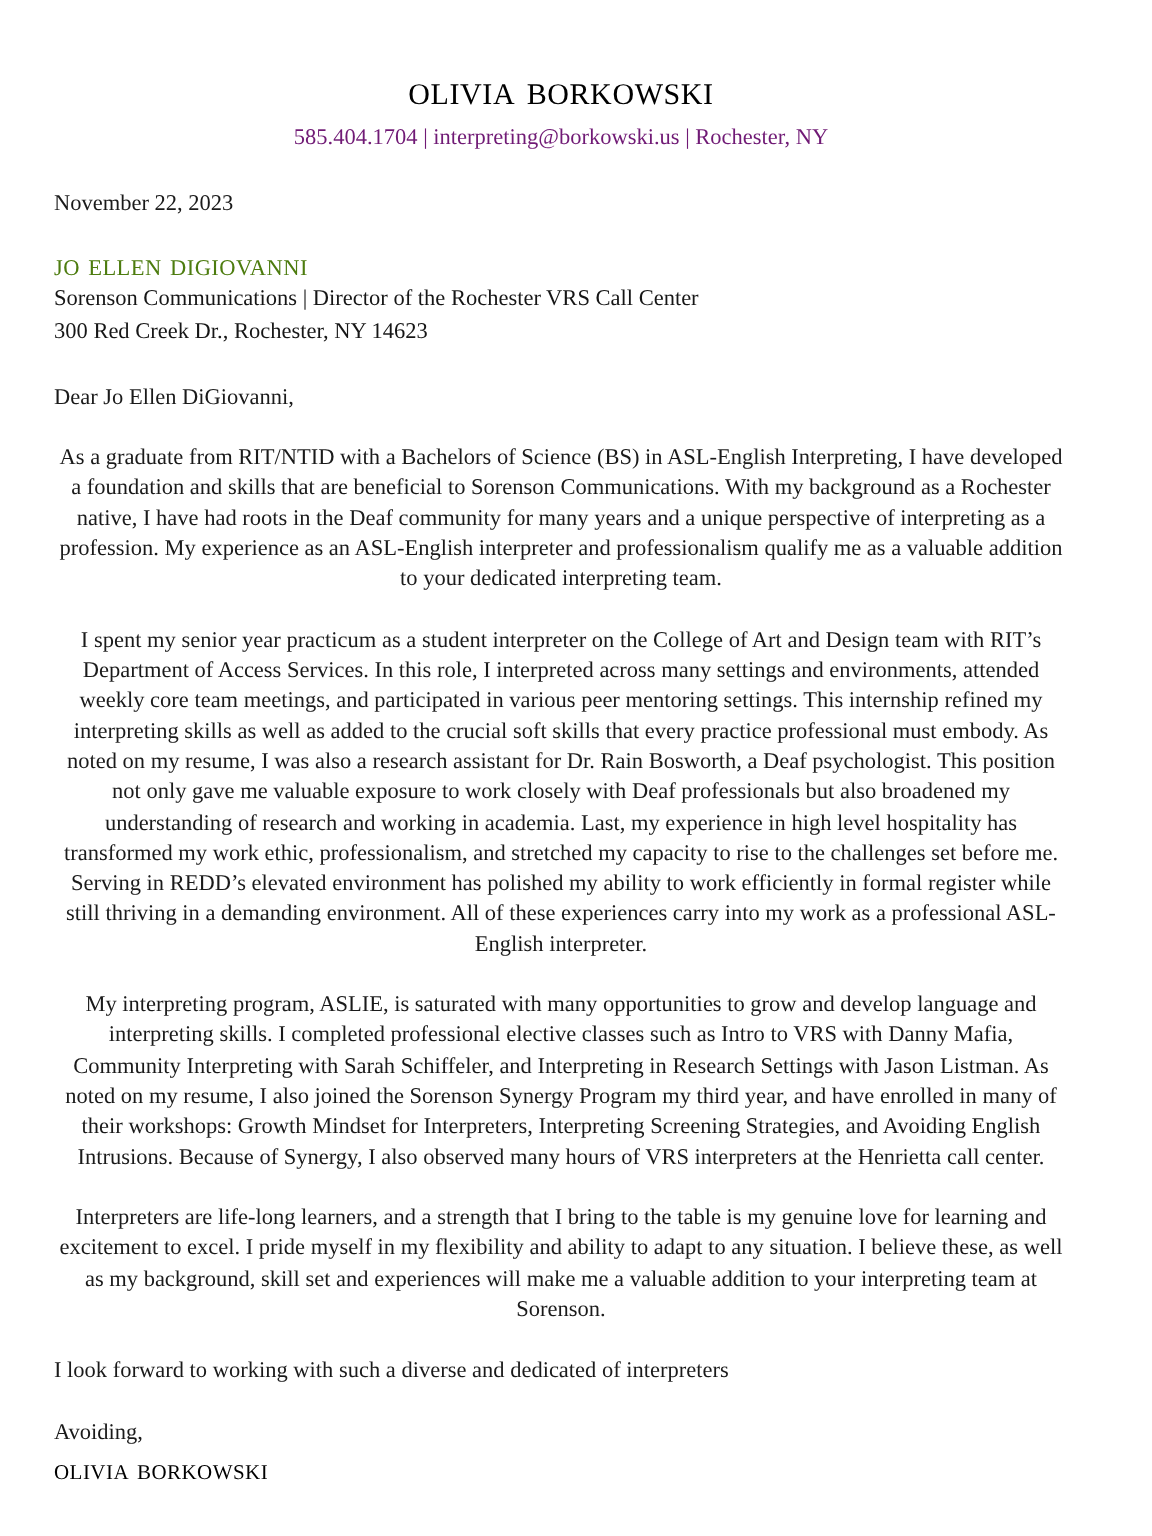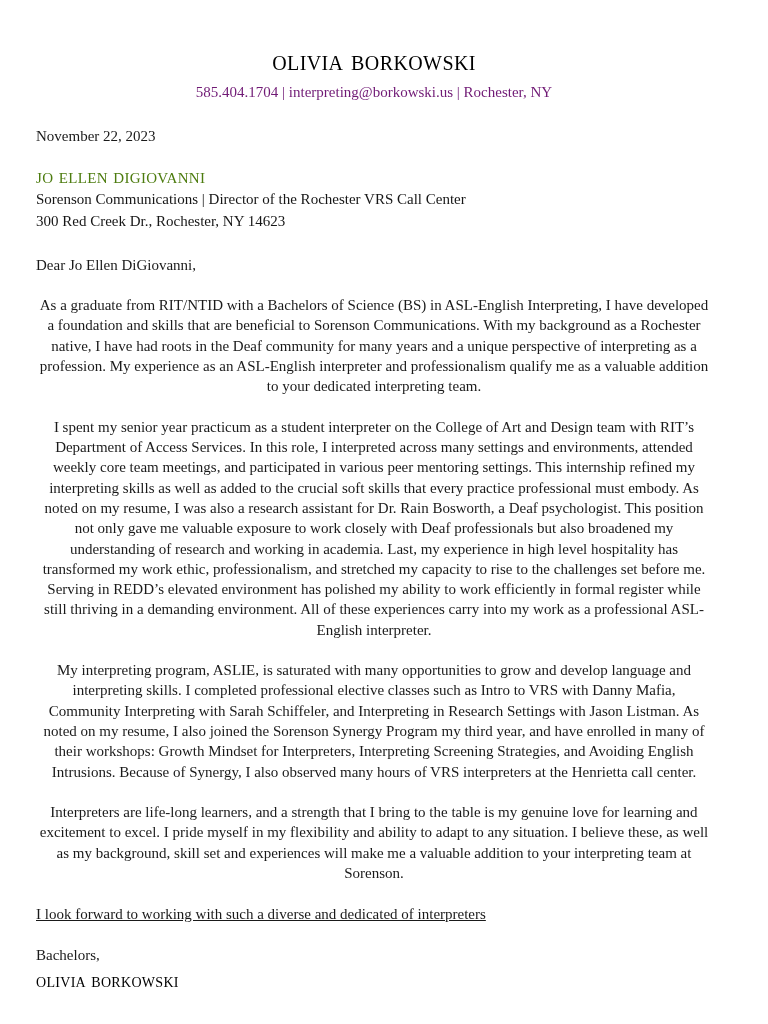--- a/index.html
+++ b/index.html
@@ -80,21 +80,20 @@
   .body-para {
     font-size: 15px;
     line-height: 1.355;
     margin-top: 20px;
     text-align: center;
   }
   .closing-line {
     font-size: 15px;
     line-height: 1.35;
     margin-top: 21px;
-    text-decoration: underline;
   }
   .signoff {
     font-size: 15px;
     line-height: 1.35;
     margin-top: 21px;
   }
   .signature-name {
     font-size: 20px;
     line-height: 1.2;
     font-variant: small-caps;
@@ -125,17 +124,17 @@
 
     <div class="salutation">Dear Jo Ellen DiGiovanni,</div>
 
     <div class="body-para">As a graduate from RIT/NTID with a Bachelors of Science (BS) in ASL-English Interpreting, I have developed a foundation and skills that are beneficial to Sorenson Communications. With my background as a Rochester native, I have had roots in the Deaf community for many years and a unique perspective of interpreting as a profession. My experience as an ASL-English interpreter and professionalism qualify me as a valuable addition to your dedicated interpreting team.</div>
     <div class="body-para">I spent my senior year practicum as a student interpreter on the College of Art and Design team with RIT’s Department of Access Services. In this role, I interpreted across many settings and environments, attended weekly core team meetings, and participated in various peer mentoring settings. This internship refined my interpreting skills as well as added to the crucial soft skills that every practice professional must embody. As noted on my resume, I was also a research assistant for Dr. Rain Bosworth, a Deaf psychologist. This position not only gave me valuable exposure to work closely with Deaf professionals but also broadened my understanding of research and working in academia. Last, my experience in high level hospitality has transformed my work ethic, professionalism, and stretched my capacity to rise to the challenges set before me. Serving in REDD’s elevated environment has polished my ability to work efficiently in formal register while still thriving in a demanding environment. All of these experiences carry into my work as a professional ASL-English interpreter.</div>
     <div class="body-para">My interpreting program, ASLIE, is saturated with many opportunities to grow and develop language and interpreting skills. I completed professional elective classes such as Intro to VRS with Danny Mafia, Community Interpreting with Sarah Schiffeler, and Interpreting in Research Settings with Jason Listman. As noted on my resume, I also joined the Sorenson Synergy Program my third year, and have enrolled in many of their workshops: Growth Mindset for Interpreters, Interpreting Screening Strategies, and Avoiding English Intrusions. Because of Synergy, I also observed many hours of VRS interpreters at the Henrietta call center.</div>
     <div class="body-para">Interpreters are life-long learners, and a strength that I bring to the table is my genuine love for learning and excitement to excel. I pride myself in my flexibility and ability to adapt to any situation. I believe these, as well as my background, skill set and experiences will make me a valuable addition to your interpreting team at Sorenson.</div>
 
     <div class="closing-line">I look forward to working with such a diverse and dedicated of interpreters</div>
 
-    <div class="signoff">Bachelors,</div>
+    <div class="signoff">Avoiding,</div>
     <div class="signature-name">Olivia Borkowski</div>
 
   </div>
 </div>
 
 </body></html>

